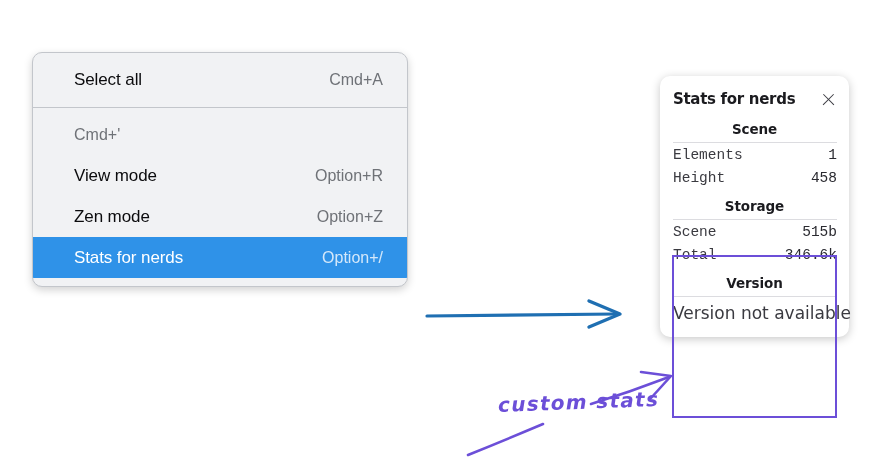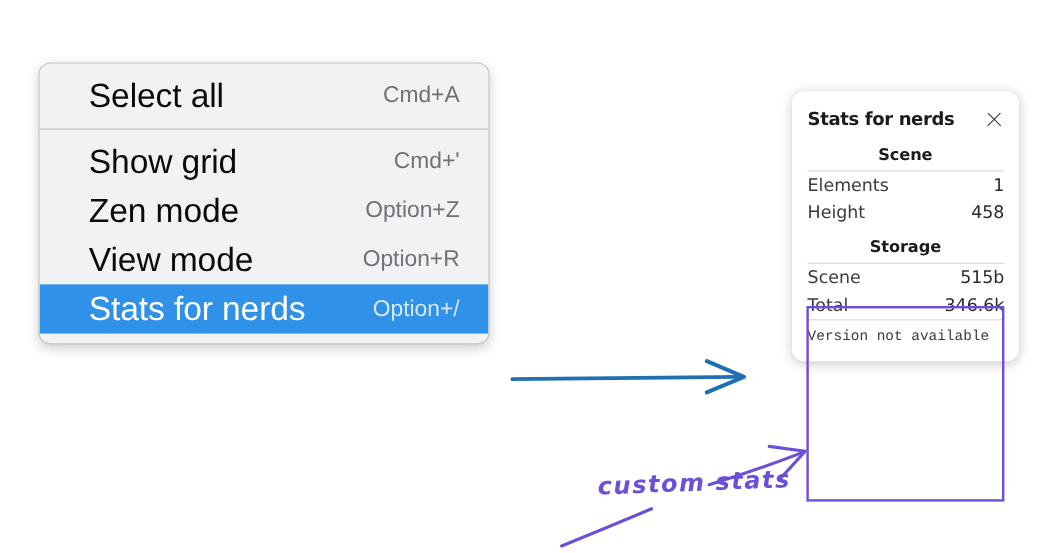--- a/index.html
+++ b/index.html
@@ -40,27 +40,27 @@
     display: flex;
     align-items: center;
     justify-content: space-between;
     height: 41px;
     padding: 0 24px 0 41px;
     box-sizing: border-box;
     cursor: default;
   }
   .menu-item.selected { background: #2f92e8; }
   .menu-label {
-    font-size: 28px;
+    font-size: 17px;
     color: #0b0b0d;
     letter-spacing: -0.1px;
     white-space: nowrap;
   }
   .menu-shortcut {
-    font-size: 19px;
+    font-size: 16px;
     color: #6f7277;
     white-space: nowrap;
   }
   .menu-item.selected .menu-label { color: #ffffff; }
   .menu-item.selected .menu-shortcut { color: #d4e8fa; }
 
   
   #stats-panel {
     position: absolute;
     left: 660px;
@@ -118,28 +118,28 @@
     background: #dcdce0;
     margin: 0 12px 0 13px;
   }
   .stat-row {
     display: flex;
     justify-content: space-between;
     align-items: baseline;
     padding: 4px 12px 3px 13px;
     font-size: 14.5px;
     color: #3a3a40;
+    font-family: Liberation Mono, monospace;
   }
   .stat-value { color: #2a2a30; }
   .stat-note {
     padding: 6px 16px 2px 13px;
-    font-size: 12px;
+    font-size: 17px;
     color: #3a3a40;
     white-space: nowrap;
-    font-family: Liberation Mono, monospace;
   }
 
   
   #custom-stats-highlight {
     position: absolute;
     left: 672px;
     top: 255px;
     width: 165px;
     height: 163px;
     border: 2.5px solid #6c4fd8;
@@ -177,30 +177,29 @@
     <div class="menu-item">
       <span class="menu-label">Select all</span>
       <span class="menu-shortcut">Cmd+A</span>
     </div>
   </div>
 
   <div class="menu-sep"></div>
 
   <div class="menu-group">
     <div class="menu-item">
-      <span class="menu-label">Show grid</span>
       <span class="menu-shortcut">Cmd+'</span>
+    </div>
+    <div class="menu-item">
+      <span class="menu-label">View mode</span>
+      <span class="menu-shortcut">Option+R</span>
     </div>
     <div class="menu-item">
       <span class="menu-label">Zen mode</span>
       <span class="menu-shortcut">Option+Z</span>
-    </div>
-    <div class="menu-item">
-      <span class="menu-label">View mode</span>
-      <span class="menu-shortcut">Option+R</span>
     </div>
     <div class="menu-item selected">
       <span class="menu-label">Stats for nerds</span>
       <span class="menu-shortcut">Option+/</span>
     </div>
   </div>
 </div>
 
 <div id="stats-panel">
 
@@ -224,20 +223,21 @@
   <div class="rule"></div>
   <div class="stat-row">
     <span class="stat-label">Scene</span>
     <span class="stat-value">515b</span>
   </div>
   <div class="stat-row">
     <span class="stat-label">Total</span>
     <span class="stat-value">346.6k</span>
   </div>
 
+  <div class="section-title">Version</div>
   <div class="rule"></div>
   <div class="stat-note">Version not available</div>
 </div>
 
 <div id="custom-stats-highlight"></div>
 
 <div id="annotation-layer">
   <svg width="873" height="461" viewBox="0 0 873 461">
 
     <g>

